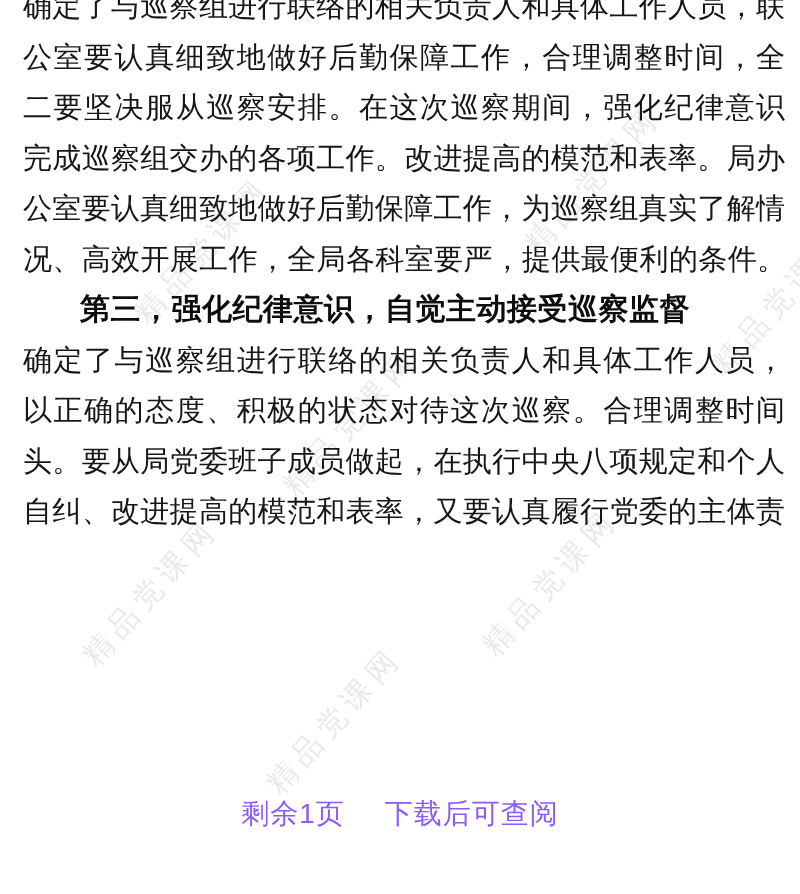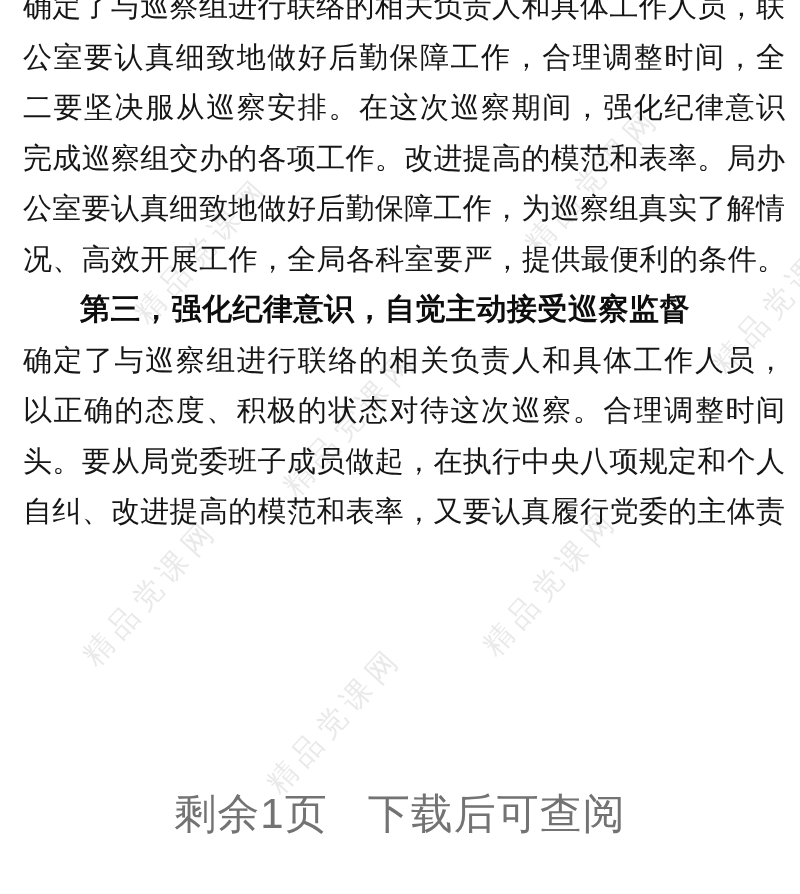--- a/index.html
+++ b/index.html
@@ -78,23 +78,23 @@
   }
 
   
   .paywall-footer {
     position: absolute;
     left: 0;
     top: 792px;
     width: 800px;
     text-align: center;
     z-index: 1;
-    color: #737373;
+    color: #8b5cf6;
     font-family: "Liberation Sans", "DejaVu Sans", sans-serif;
-    font-size: 42px;
+    font-size: 28px;
     line-height: 44px;
     letter-spacing: 1px;
   }
   .paywall-footer .download-note {
     margin-left: 40px;
   }
 </style>
 </head>
 <body>
 

